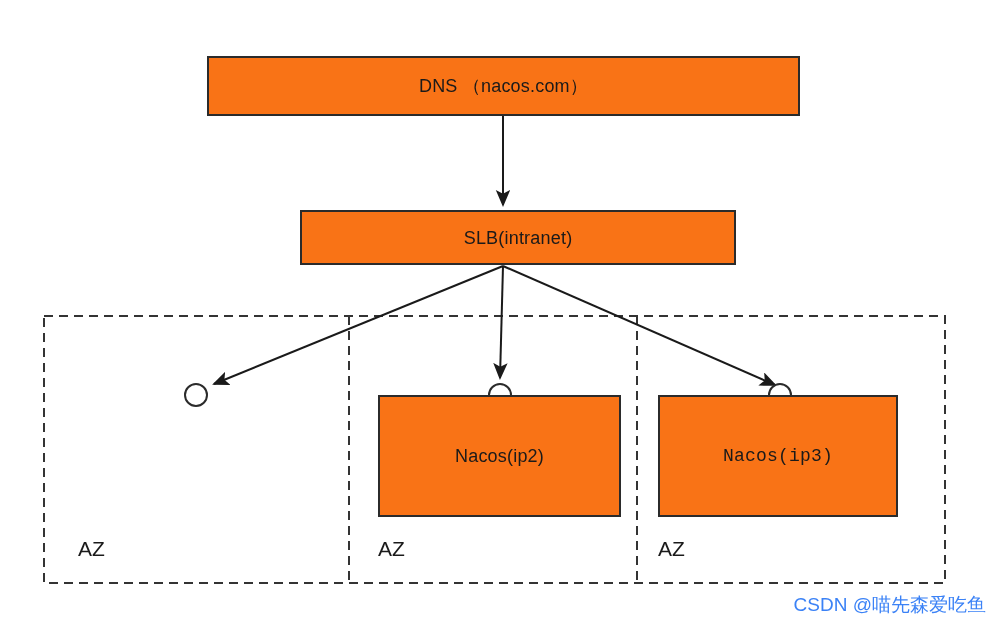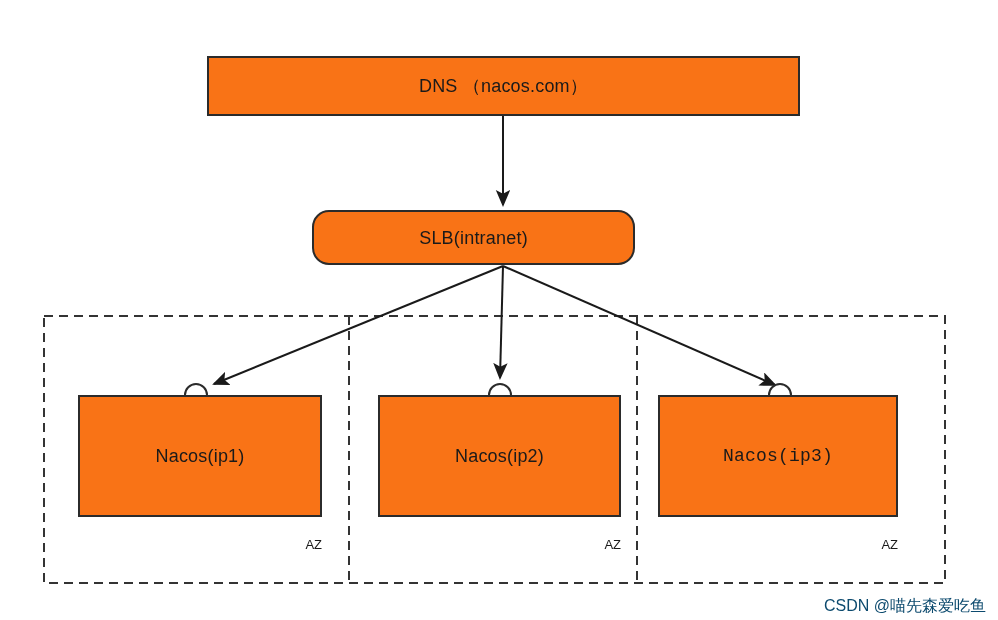--- a/index.html
+++ b/index.html
@@ -42,52 +42,51 @@
     white-space: nowrap;
     line-height: 1;
   }
   #dns-box {
     left: 207px;
     top: 56px;
     width: 593px;
     height: 60px;
   }
   #slb-box {
-    left: 312px;
+    left: 300px;
     top: 210px;
-    width: 323px;
+    width: 436px;
     height: 55px;
-    border-radius: 17px;
   }
   .nacos-box {
     top: 395px;
     height: 122px;
   }
   #nacos-box-1 { left: 78px;  width: 244px; }
   #nacos-box-2 { left: 378px; width: 243px; }
   #nacos-box-3 { left: 658px; width: 240px; font-family: Liberation Mono, monospace; }
 
   .az-label {
     position: absolute;
     top: 538px;
-    font-size: 13px;
+    font-size: 21px;
     color: #1a1a1a;
-    text-align: right;
+    text-align: left;
     line-height: 1;
   }
   #az-label-1 { left: 78px;  width: 244px; }
   #az-label-2 { left: 378px; width: 243px; }
   #az-label-3 { left: 658px; width: 240px; }
 
   #watermark {
     position: absolute;
     right: 12px;
     bottom: 6px;
-    font-size: 16px;
-    color: #0c4a6e;
+    font-size: 19px;
+    color: #3b82f6;
     white-space: nowrap;
     line-height: 1;
   }
 </style>
 </head>
 <body>
 
 <div id="diagram-canvas">
 
   <svg id="diagram-svg" viewBox="0 0 998 620" xmlns="http://www.w3.org/2000/svg">
@@ -113,23 +112,20 @@
   </svg>
 
   <div class="node-box" id="dns-box">
     <span class="node-label">DNS （nacos.com）</span>
   </div>
 
   <div class="node-box" id="slb-box">
     <span class="node-label">SLB(intranet)</span>
   </div>
 
-  <div class="node-box nacos-box" id="nacos-box-1">
-    <span class="node-label">Nacos(ip1)</span>
-  </div>
   <div class="node-box nacos-box" id="nacos-box-2">
     <span class="node-label">Nacos(ip2)</span>
   </div>
   <div class="node-box nacos-box" id="nacos-box-3">
     <span class="node-label">Nacos(ip3)</span>
   </div>
 
   <div class="az-label" id="az-label-1">AZ</div>
   <div class="az-label" id="az-label-2">AZ</div>
   <div class="az-label" id="az-label-3">AZ</div>

